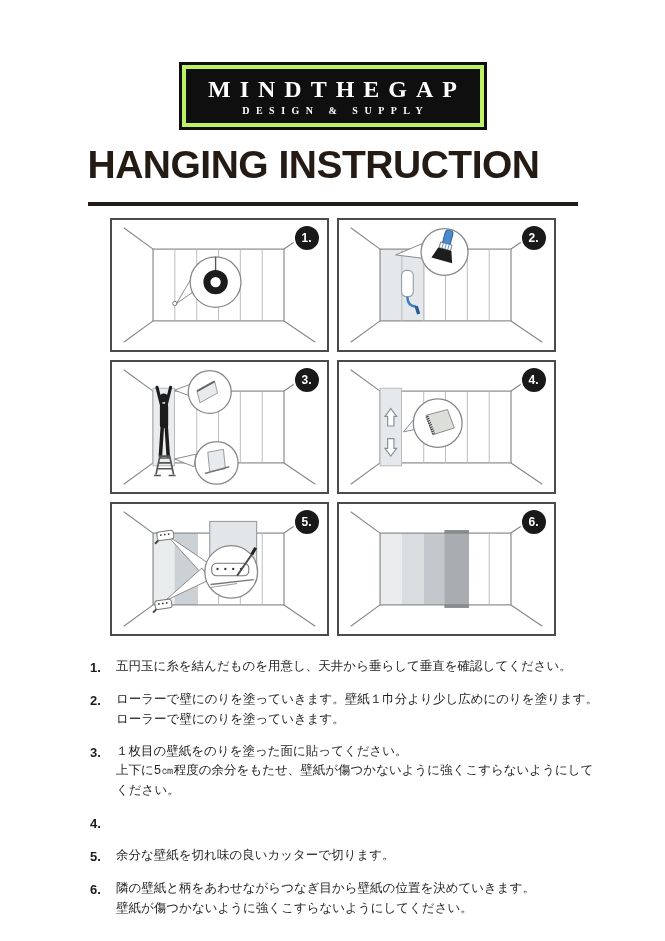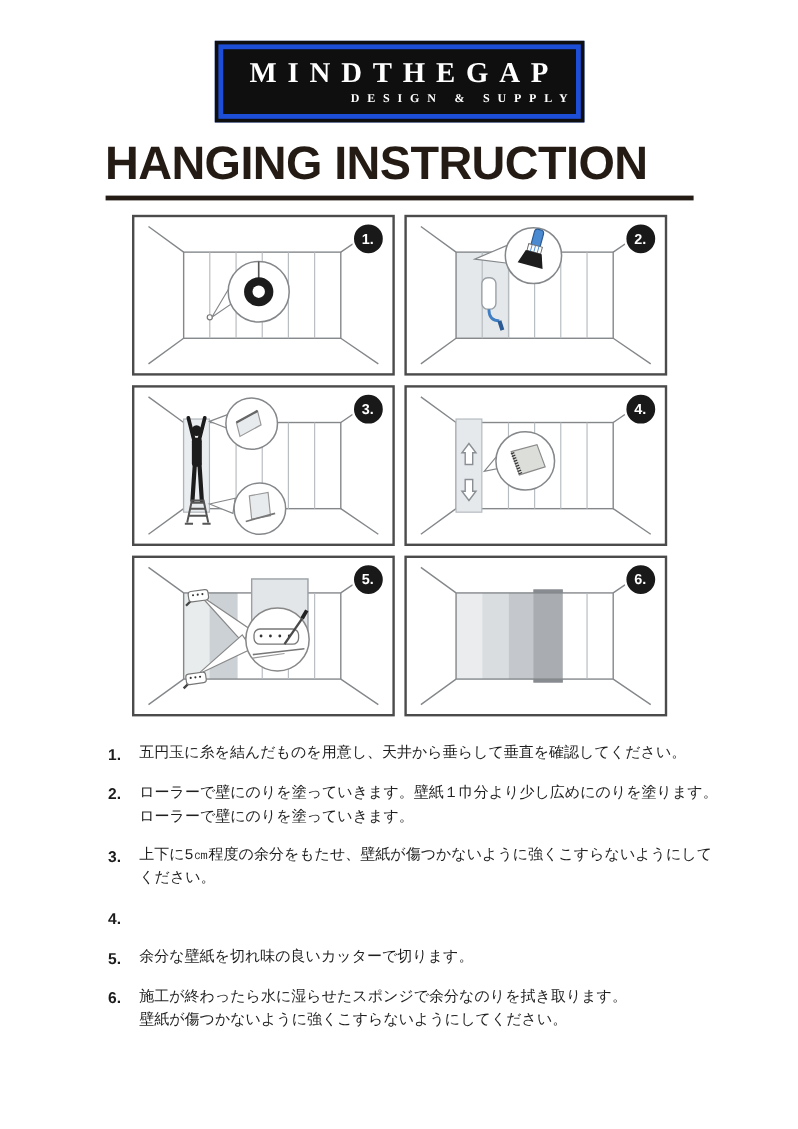--- a/index.html
+++ b/index.html
@@ -5,37 +5,37 @@
   html,body{margin:0;padding:0;}
   body{
     width:665px;height:941px;background:#ffffff;
     font-family:"Liberation Sans","DejaVu Sans",sans-serif;
     color:#241b15;
   }
   .page{position:relative;width:665px;height:941px;overflow:hidden;background:#fff;}
 
   
   .logo-outer{
-    width:308px;margin:34px auto 0;border:3px solid #0f0f0f;
-    background:#1d4ed8;padding:4px;box-sizing:border-box;
+    width:308px;margin:62px auto 0;border:3px solid #0f0f0f;
+    background:#bef264;padding:4px;box-sizing:border-box;
   }
   .logo-inner{
     background:#0f0f0f;color:#fff;text-align:center;
     padding:8px 0 7px;
     font-family:"Liberation Serif","DejaVu Serif",serif;
   }
   .brand{font-size:24px;font-weight:bold;letter-spacing:9px;padding-left:9px;line-height:1.05;}
-  .tagline{font-size:10px;font-weight:bold;letter-spacing:6.5px;padding-left:6.5px;margin-top:3px;text-align:right;}
+  .tagline{font-size:10px;font-weight:bold;letter-spacing:6.5px;padding-left:6.5px;margin-top:3px;}
 
   
   .title{
     width:490px;margin:15px auto 0;
     font-size:39px;font-weight:bold;letter-spacing:-0.5px;
     color:#241b15;line-height:1.05;white-space:nowrap;
-    border-bottom:4px solid #241b15;padding-bottom:5px;
+    border-bottom:4px solid #241b15;padding-bottom:16px;
   }
 
   
   .grid{
     width:446px;margin:12px auto 0;
     display:grid;grid-template-columns:219px 219px;gap:8px 8px;
   }
   .panel{
     position:relative;height:134px;background:#fff;
     border:2px solid #4b4b4b;box-sizing:border-box;
@@ -250,37 +250,38 @@
       <div class="inum">2.</div>
       <div class="ilines">
         <div>ローラーで壁にのりを塗っていきます。壁紙１巾分より少し広めにのりを塗ります。</div>
         <div>ローラーで壁にのりを塗っていきます。</div>
       </div>
     </div>
 
     <div class="iitem">
       <div class="inum">3.</div>
       <div class="ilines">
+        <div>１枚目の壁紙をのりを塗った面に貼ってください。</div>
         <div>上下に5㎝程度の余分をもたせ、壁紙が傷つかないように強くこすらないようにしてください。</div>
       </div>
     </div>
 
     <div class="iitem">
       <div class="inum">4.</div>
     </div>
 
     <div class="iitem">
       <div class="inum">5.</div>
       <div class="ilines">
         <div>余分な壁紙を切れ味の良いカッターで切ります。</div>
       </div>
     </div>
 
     <div class="iitem">
       <div class="inum">6.</div>
       <div class="ilines">
-        <div>施工が終わったら水に湿らせたスポンジで余分なのりを拭き取ります。</div>
+        <div>隣の壁紙と柄をあわせながらつなぎ目から壁紙の位置を決めていきます。</div>
         <div>壁紙が傷つかないように強くこすらないようにしてください。</div>
       </div>
     </div>
 
   </div>
 </div>
 
 </body></html>

